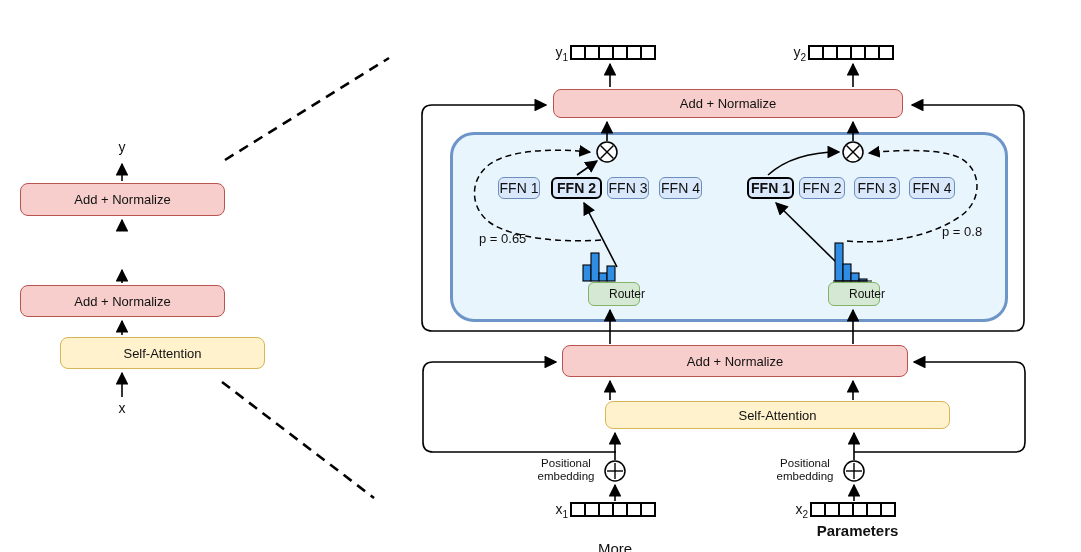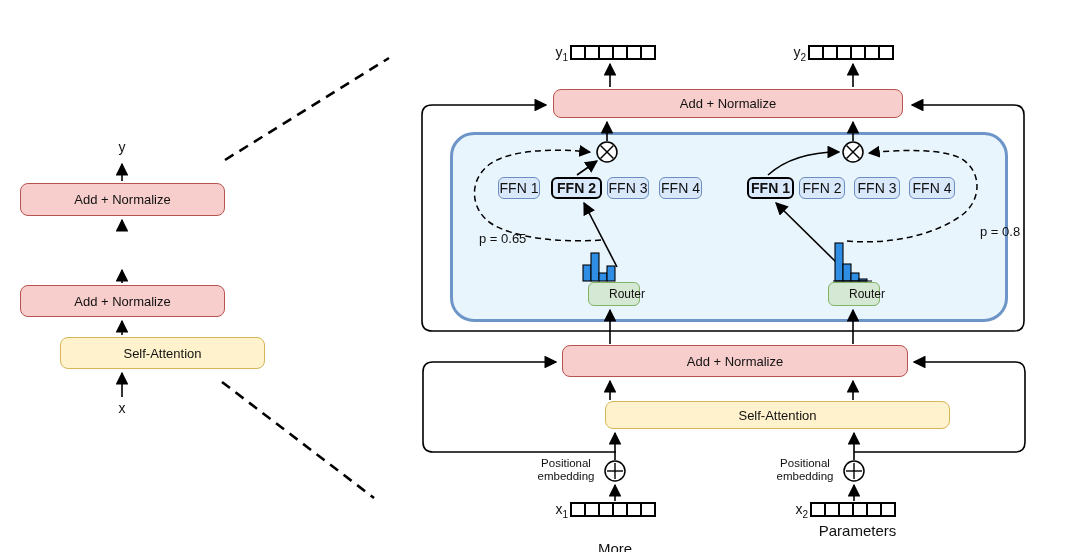--- a/index.html
+++ b/index.html
@@ -207,21 +207,21 @@
       <span>FFN 2</span>
     </div>
   <div class="ffn" style="left:854px;top:177px;width:46px;height:22px;">
       <span>FFN 3</span>
     </div>
   <div class="ffn" style="left:909px;top:177px;width:46px;height:22px;">
       <span>FFN 4</span>
     </div>
 
   <div class="plbl" style="left:464px;top:231px;margin-left:15px;"><span>p = 0.65</span></div>
-  <div class="plbl" style="left:980px;top:224px;"><span>p = 0.8</span></div>
+  <div class="plbl" style="left:942px;top:224px;"><span>p = 0.8</span></div>
 
   <div class="router" style="left:588px;top:282px;width:52px;height:24px;">
       <span>Router</span>
     </div>
   <div class="router" style="left:828px;top:282px;width:52px;height:24px;">
       <span>Router</span>
     </div>
 
   <div class="box pink" style="left:562px;top:345px;width:346px;height:32px;">
       <span>Add + Normalize</span>
@@ -252,15 +252,15 @@
 
   <div class="lbl" style="left:780px;top:501px;width:28px;text-align:right;"><span>x</span><sub>2</sub></div>
   <div class="cells" style="left:810px;top:502px;">
       <span></span>
       <span></span>
       <span></span>
       <span></span>
       <span></span>
       <span></span>
     </div>
-  <div class="token-word" style="left:795px;top:522px;width:125px;"><span>Parameters</span></div>
+  <div class="token-word" style="left:795px;top:522px;width:125px;font-weight:bold;"><span>Parameters</span></div>
 
 </div>
 
 </body></html>

